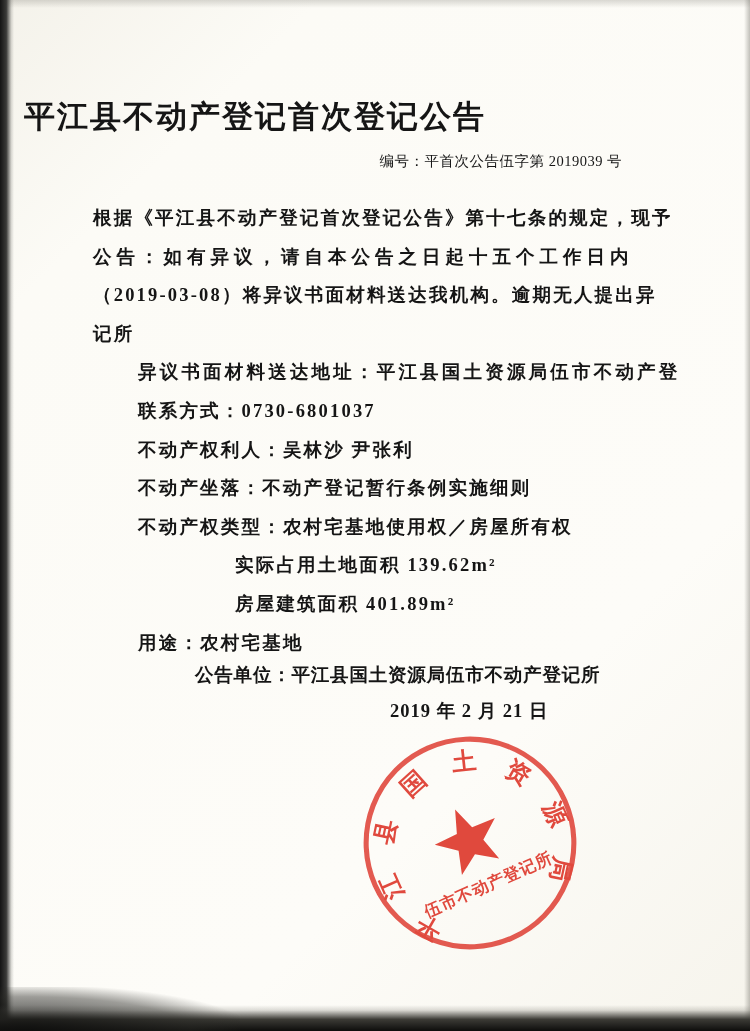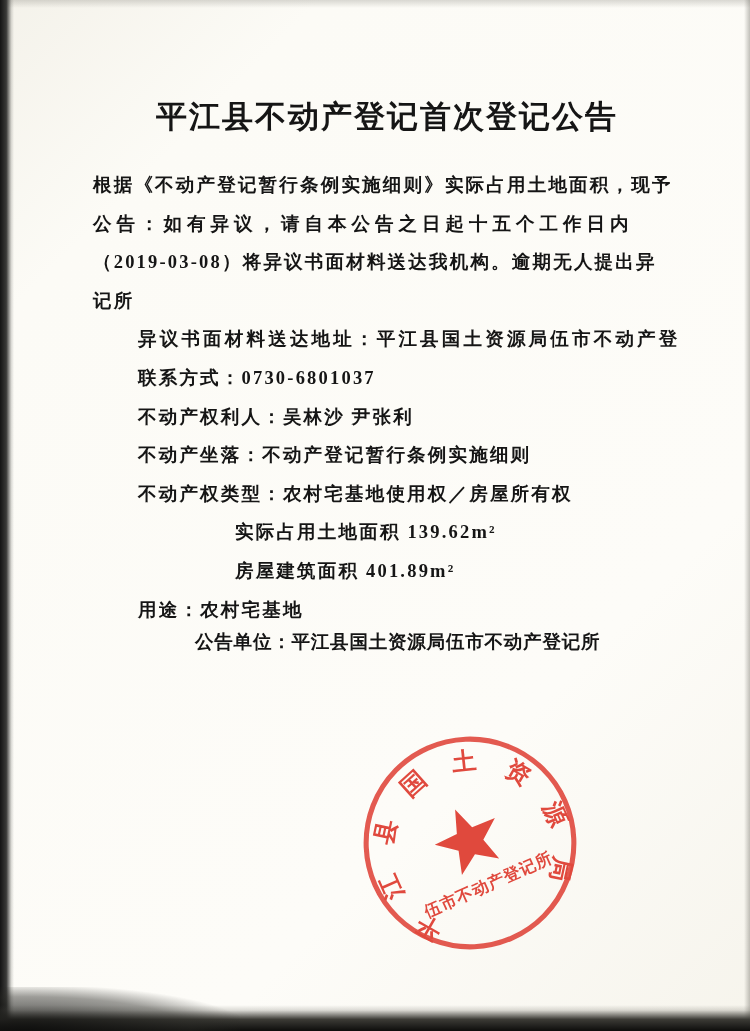--- a/index.html
+++ b/index.html
@@ -37,21 +37,20 @@
     position: absolute; left: 0; top: 0; width: 100%; height: 8px;
     background: linear-gradient(to bottom, rgba(150,148,140,0.35), rgba(255,255,255,0));
     z-index: 5;
   }
 
   .paper { position: relative; width: 100%; height: 100%; z-index: 1; }
 
   .notice-title {
     margin: 0;
     padding-top: 96px;
-    text-align: center;
     font-size: 31px;
     font-weight: bold;
     letter-spacing: 2px;
     white-space: nowrap;
     padding-left: 24px;
   }
   .doc-number {
     margin-top: 14px;
     padding-right: 128px;
     text-align: right;
@@ -112,39 +111,41 @@
   }
 </style>
 </head>
 <body>
 
 <div class="scan-page">
   <div class="paper">
 
     <h1 class="notice-title">平江县不动产登记首次登记公告</h1>
 
+    <div class="doc-number">编号：平首次公告伍字第 2019039 号</div>
 
     <div class="notice-body">
-      <div class="line">根据《不动产登记暂行条例实施细则》实际占用土地面积，现予</div>
+      <div class="line">根据《平江县不动产登记首次登记公告》第十七条的规定，现予</div>
       <div class="line wide">公告：如有异议，请自本公告之日起十五个工作日内</div>
       <div class="line">（2019-03-08）将异议书面材料送达我机构。逾期无人提出异</div>
       <div class="line">记所</div>
       <div class="line indent1 wide2">异议书面材料送达地址：平江县国土资源局伍市不动产登</div>
 
       <div class="line indent1">联系方式：0730-6801037</div>
       <div class="line indent1">不动产权利人：吴林沙 尹张利</div>
       <div class="line indent1">不动产坐落：不动产登记暂行条例实施细则</div>
       <div class="line indent1">不动产权类型：农村宅基地使用权／房屋所有权</div>
       <div class="line indent2">实际占用土地面积 139.62m²</div>
       <div class="line indent2">房屋建筑面积 401.89m²</div>
       <div class="line indent1">用途：农村宅基地</div>
     </div>
 
     <div class="notice-footer">
       <div class="footer-unit">公告单位：平江县国土资源局伍市不动产登记所</div>
+      <div class="footer-date">2019 年 2 月 21 日</div>
     </div>
 
     <div class="seal">
       <svg viewBox="0 0 220 220">
         <circle cx="110" cy="110" r="102" fill="none" stroke="#dc2f23" stroke-width="5" opacity="0.9"></circle>
         <g id="seal-ring" class="seal-ring-text">
             <text x="45.3" y="165.0" text-anchor="middle" transform="rotate(-126.0 45.3 165.0)">平</text>
             <text x="30.0" y="118.0" text-anchor="middle" transform="rotate(-90.0 30.0 118.0)">江</text>
             <text x="45.3" y="71.0" text-anchor="middle" transform="rotate(-54.0 45.3 71.0)">县</text>
             <text x="85.3" y="41.9" text-anchor="middle" transform="rotate(-18.0 85.3 41.9)">国</text>

